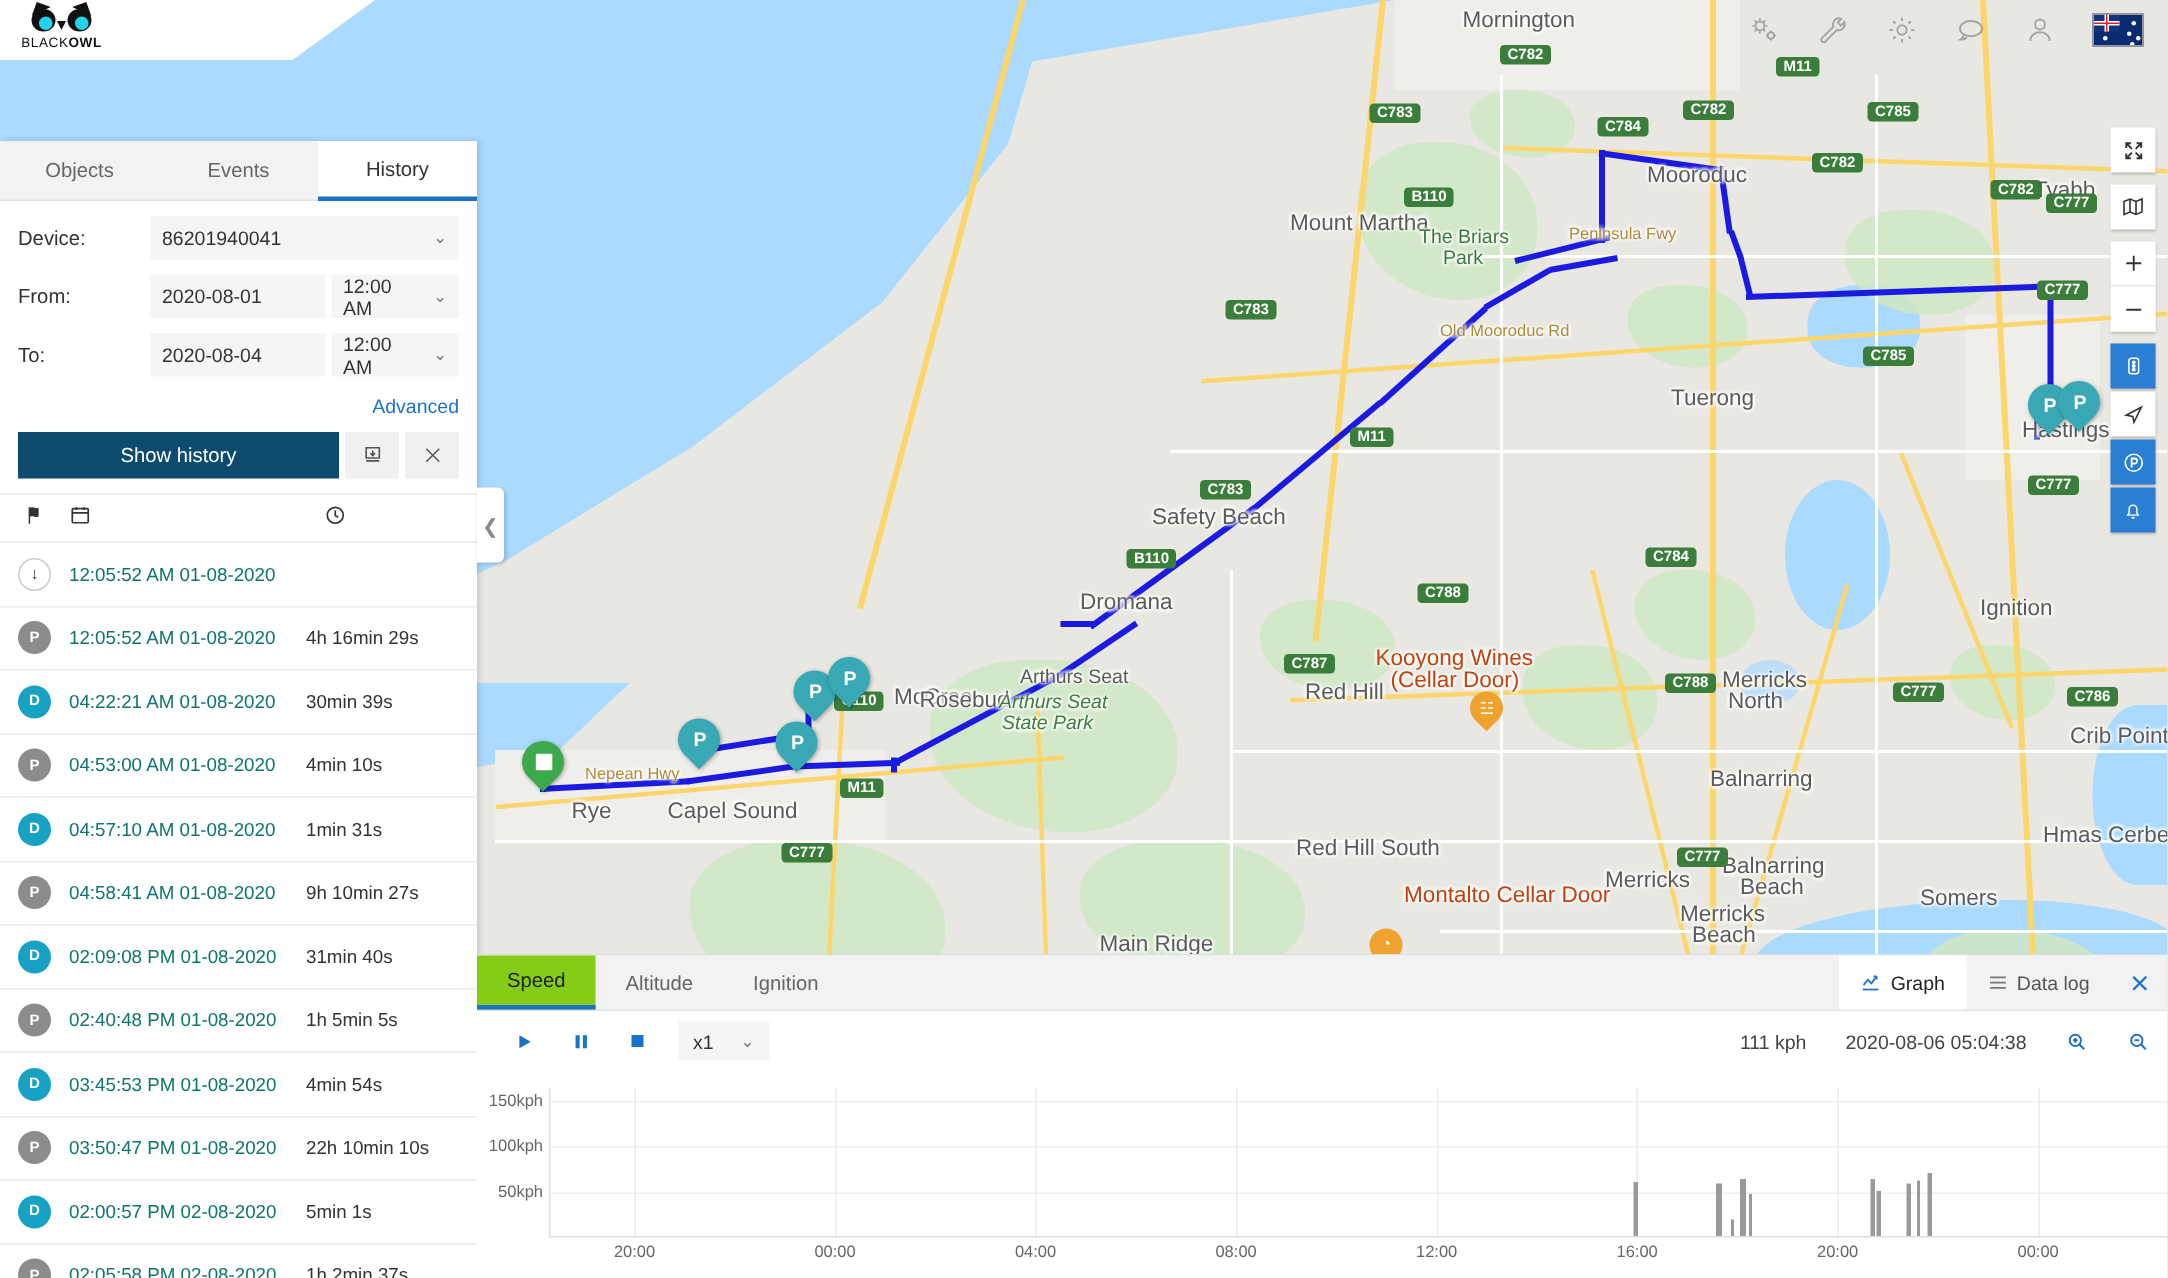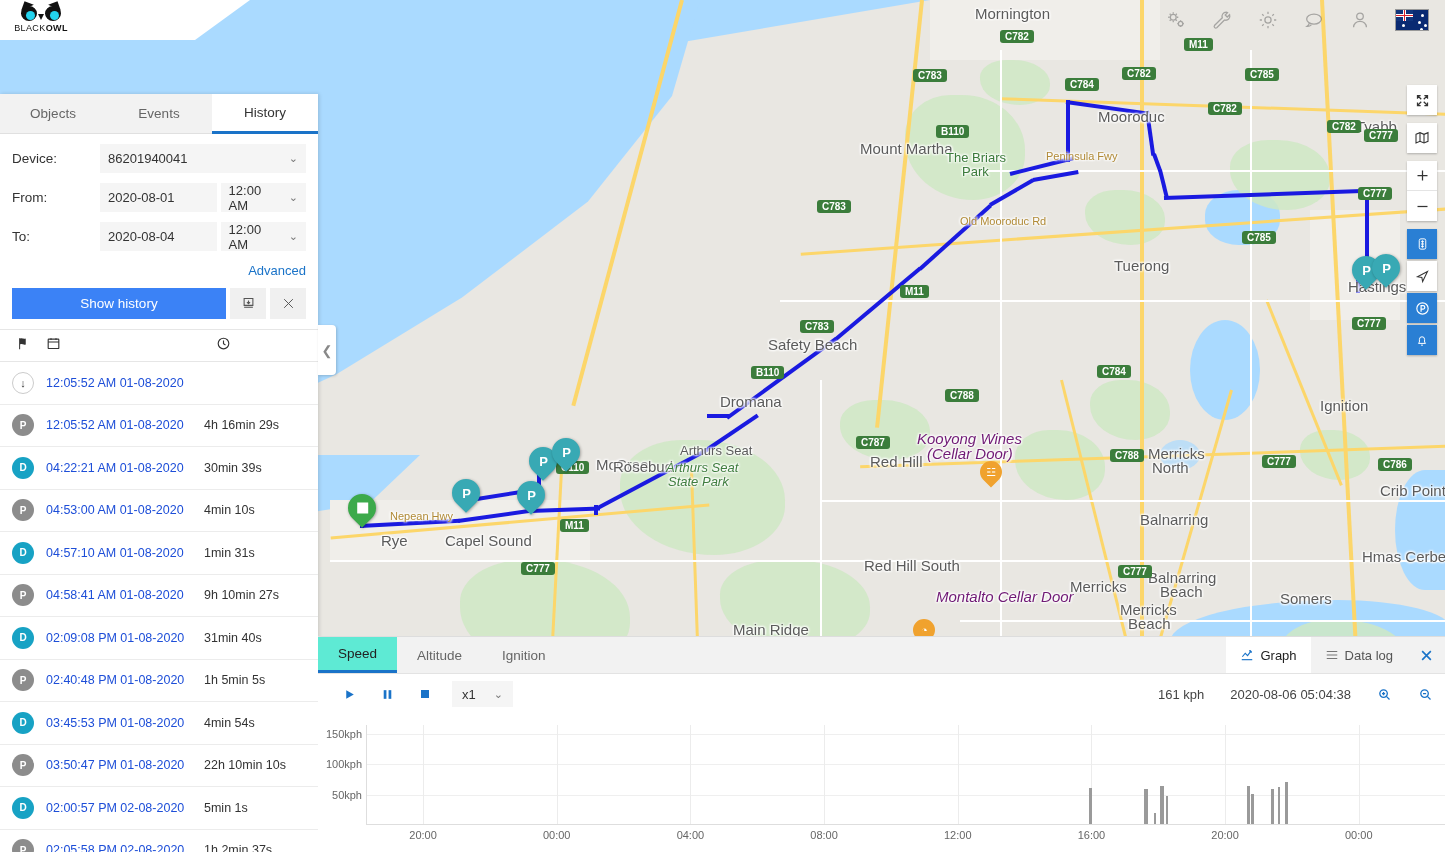--- a/index.html
+++ b/index.html
@@ -15,21 +15,21 @@
   .sea { position: absolute; background: #aadaff; }
   .greenarea { position: absolute; background: #cfe7c4; border-radius: 40% 55% 45% 60%; opacity: .85; }
   .urban { position: absolute; background: #f0eeea; }
   .road { position: absolute; background: #fcd66a; }
   .road-w { position: absolute; background: #ffffff; }
   .maplabel { position: absolute; color: #5b5b5b; font-size: 13px; white-space: nowrap;
               text-shadow: 1px 1px 2px #fff, -1px -1px 2px #fff, 1px -1px 2px #fff, -1px 1px 2px #fff; }
   .maplabel.big { font-size: 15px; }
   .maplabel.park { color: #3f7d3f; font-style: italic; }
   .maplabel.parkname { color: #3a7a3a; }
-  .maplabel.poi { color: #701a75; font-style: italic; }
+  .maplabel.poi { color: #c2410c; }
   .maplabel.rd { color: #b08a36; font-size: 11px; }
   .shield { position: absolute; background: #3b7d3b; color: #fff; font-size: 10px;
             padding: 1px 5px; border-radius: 3px; white-space: nowrap; font-weight: 600; }
   .route { position: absolute; background: #1a1ae0; }
   .marker { position: absolute; width: 28px; height: 28px; background: #38a9b4;
             border-radius: 50% 50% 50% 0; transform: rotate(-45deg);
             display: flex; align-items: center; justify-content: center;
             box-shadow: 0 1px 3px rgba(0,0,0,.35); }
   .marker span { transform: rotate(45deg); color: #fff; font-size: 13px; font-weight: 600; }
   .marker.start { background: #3caa4b; }
@@ -85,40 +85,40 @@
   .flabel { width: 88px; font-size: 13.5px; color: #333; }
   .fctrl { flex: 1; display: flex; gap: 4px; }
   .fsel { background: #f5f5f5; height: 29px; display: flex; align-items: center;
           padding: 0 8px; font-size: 13px; color: #333; cursor: pointer; position: relative; }
   .fsel.grow { flex: 1; }
   .fsel.wide { flex: 1.45; }
   .fsel.narrow { flex: 1; justify-content: flex-start; }
   .chev { margin-left: auto; padding-left: 6px; color: #777; font-size: 11px; }
   #advanced { text-align: right; font-size: 13px; color: #1a73c8; cursor: pointer; padding: 2px 0 10px 0; }
   #actions { display: flex; gap: 4px; margin-bottom: 10px; }
-  #showhistory { flex: 1; height: 31px; background: #3b82f6; color: #fff; border: none;
+  #showhistory { flex: 1; height: 31px; background: #0c4a6e; color: #fff; border: none;
                  font-size: 13.5px; cursor: pointer; font-family: inherit; }
   .sqbtn { width: 36px; height: 31px; background: #f0f0f0; border: none; cursor: pointer;
            display: flex; align-items: center; justify-content: center; color: #555; font-size: 14px; }
 
   
   #listhead { display: flex; align-items: center; height: 33px; border-top: 1px solid #e6e6e6;
               border-bottom: 1px solid #e6e6e6; flex: none; }
   #listhead .c1 { width: 46px; text-align: center; }
   #listhead .c2 { width: 170px; }
   #listhead .c3 { flex: 1; }
   #list { flex: 1; overflow: hidden; position: relative; }
   .lrow { display: flex; align-items: center; height: 42.5px; border-bottom: 1px solid #ececec;
           cursor: pointer; }
   .badge { width: 22px; height: 22px; border-radius: 50%; display: flex; align-items: center;
            justify-content: center; font-size: 10px; color: #fff; font-weight: 600; margin: 0 12px; }
   .badge.P { background: #8c8c8c; }
   .badge.D { background: #17a2c4; }
   .badge.A { background: #fff; border: 1px solid #ccc; color: #333; font-size: 11px; }
-  .ldate { width: 158px; font-size: 12.5px; color: #1d4ed8; }
+  .ldate { width: 158px; font-size: 12.5px; color: #0f766e; }
   .ldur { flex: 1; font-size: 12.5px; color: #333; }
   #panel-collapse { position: absolute; left: 318px; top: 325px; width: 18px; height: 50px;
                     background: #fff; border-radius: 0 4px 4px 0; display: flex; align-items: center;
                     justify-content: center; color: #888; font-size: 13px; cursor: pointer;
                     box-shadow: 1px 1px 3px rgba(0,0,0,.18); }
 
   
   #mapctl { position: absolute; right: 8px; top: 85px; width: 30px; display: flex;
             flex-direction: column; }
   .mc { width: 30px; height: 30px; background: #fff; display: flex; align-items: center;
@@ -130,21 +130,21 @@
   .mc.active { background: #2a7fd4; color: #fff; }
   .mc.tight { margin-bottom: 2px; }
 
   
   #bottom { position: absolute; left: 318px; bottom: 0; width: 1127px; height: 216px;
             background: #fff; border-top: 1px solid #ddd; }
   #btabs { display: flex; height: 37px; background: #f2f2f2; border-bottom: 1px solid #e3e3e3;
            align-items: stretch; }
   .btab { padding: 0 20px; display: flex; align-items: center; font-size: 13.5px; color: #666;
           cursor: pointer; }
-  .btab.active { background: #5eead4; color: #222; border-bottom: 3px solid #1a73c8; }
+  .btab.active { background: #84cc16; color: #222; border-bottom: 3px solid #1a73c8; }
   .btabspacer { flex: 1; }
   .rtab { padding: 0 14px; display: flex; align-items: center; gap: 6px; font-size: 13px;
           color: #555; cursor: pointer; }
   .rtab.active { background: #fff; color: #222; }
   #closebtn { width: 38px; display: flex; align-items: center; justify-content: center;
               color: #1a73c8; font-size: 16px; cursor: pointer; background: #f2f2f2; }
   #bctl { height: 40px; display: flex; align-items: center; padding: 0 12px; }
   .pbtn { width: 38px; height: 26px; display: flex; align-items: center; justify-content: center;
           color: #1a73c8; cursor: pointer; }
   #speedsel { background: #f5f5f5; height: 26px; display: flex; align-items: center;
@@ -649,21 +649,21 @@
       <div class="pbtn">
         <svg width="12" height="12" viewBox="0 0 24 24" fill="#1a73c8">
             <rect x="4" y="4" width="16" height="16"></rect>
           </svg>
       </div>
       <div id="speedsel">
         <span>x1</span>
         <span class="chev">⌄</span>
       </div>
       <div id="bctl-right">
-        <span class="bval">161 kph</span>
+        <span class="bval">111 kph</span>
         <span class="bval">2020-08-06 05:04:38</span>
         <span class="zbtn">
           <svg width="15" height="15" viewBox="0 0 24 24" fill="none" stroke="#1a73c8" stroke-width="2.1">
               <circle cx="10.5" cy="10.5" r="6"></circle>
               <path d="M15 15l5 5M8 10.5h5M10.5 8v5"></path>
             </svg>
         </span>
         <span class="zbtn">
           <svg width="15" height="15" viewBox="0 0 24 24" fill="none" stroke="#1a73c8" stroke-width="2.1">
               <circle cx="10.5" cy="10.5" r="6"></circle>

